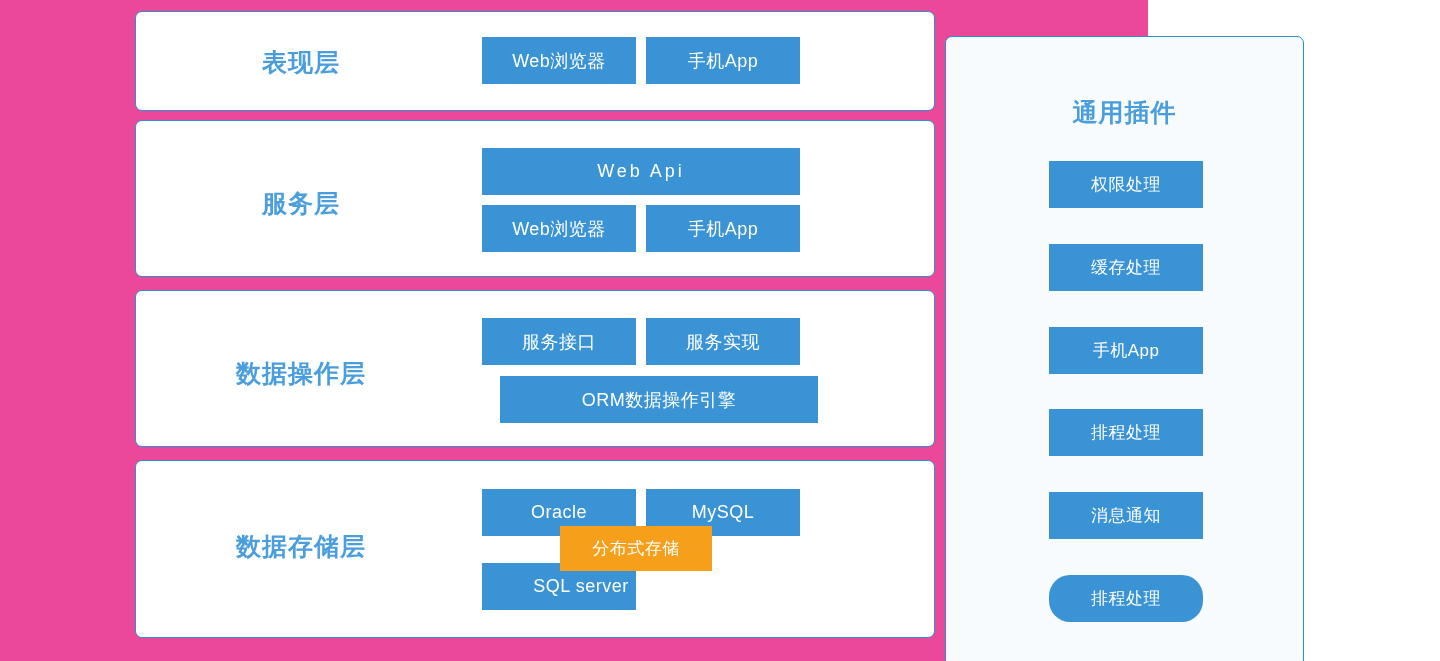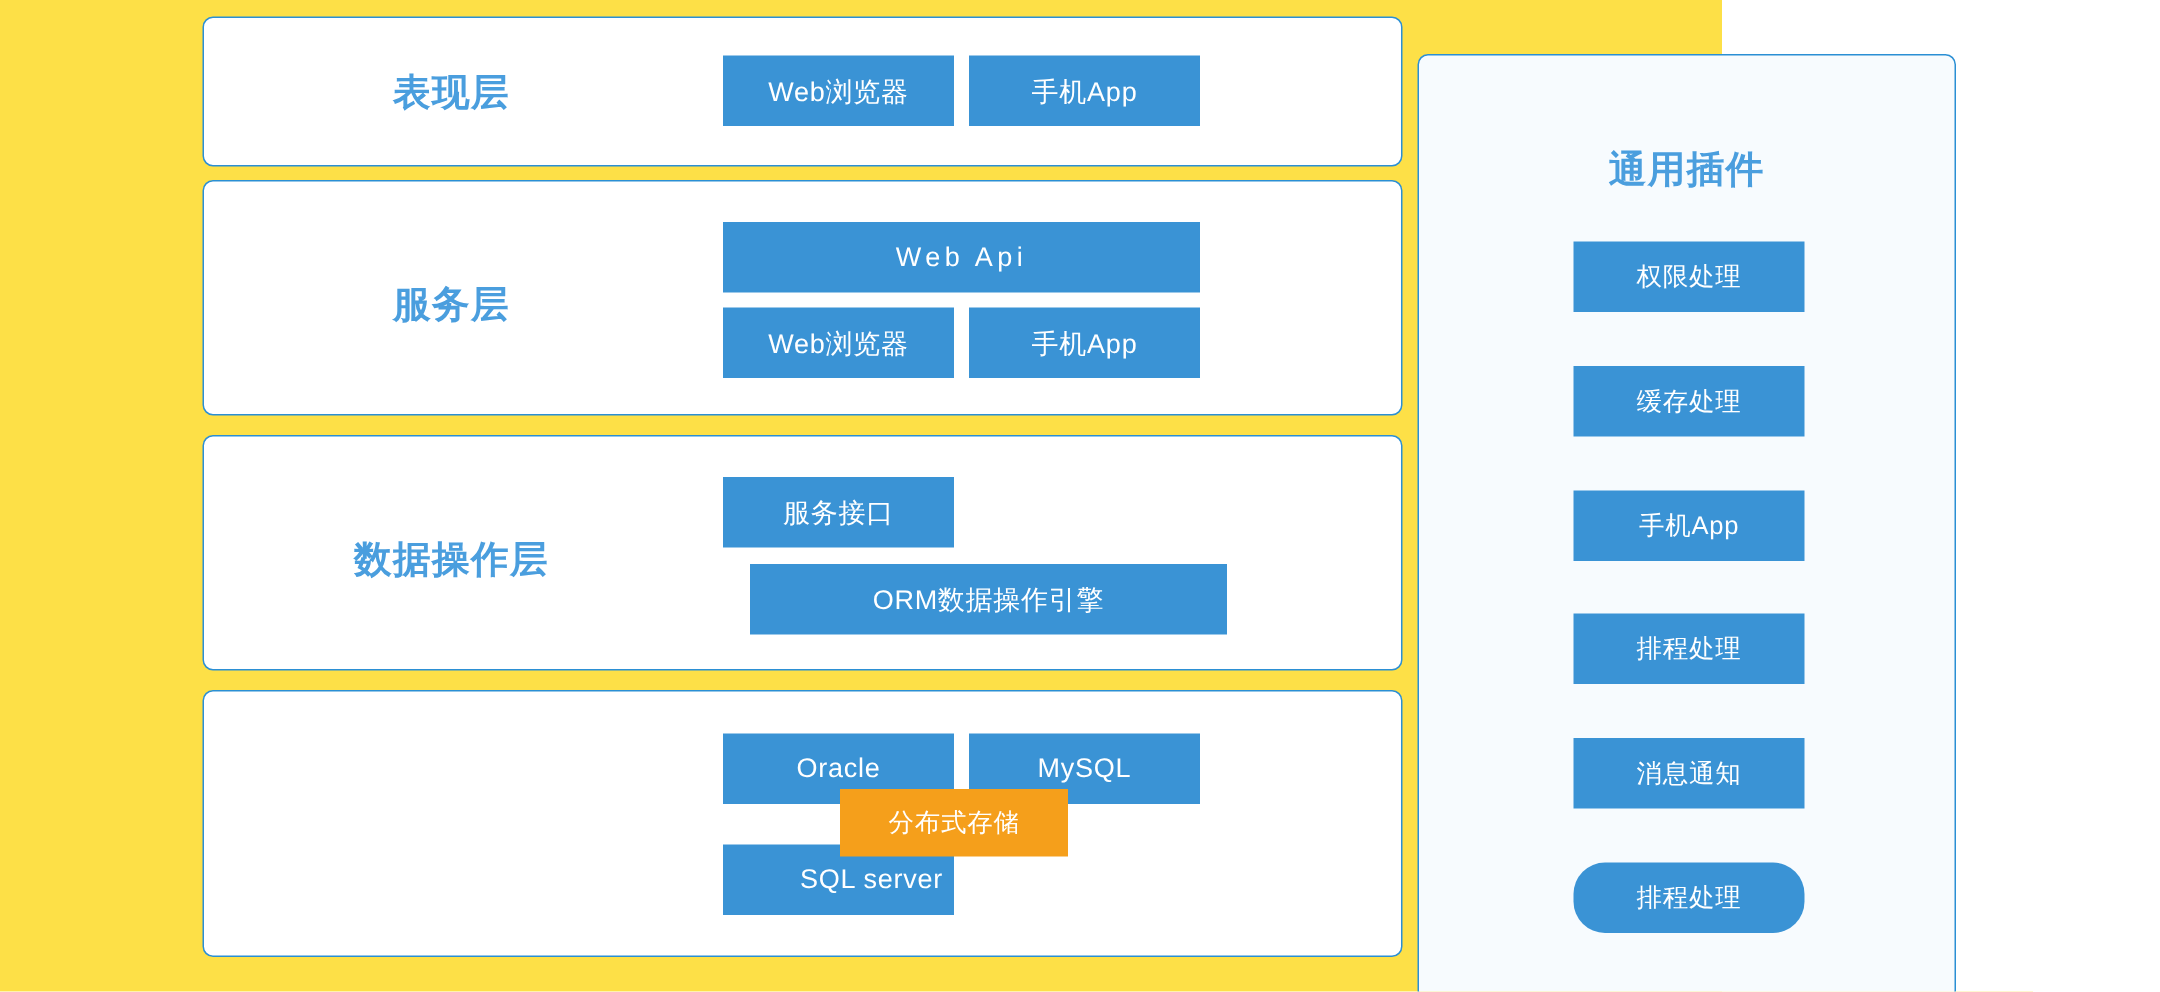--- a/index.html
+++ b/index.html
@@ -9,21 +9,21 @@
     width: 1440px;
     height: 661px;
     overflow: hidden;
     font-family: "Liberation Sans", "DejaVu Sans", sans-serif;
   }
 
   #canvas {
     position: relative;
     width: 1148px;
     height: 661px;
-    background: #fde047;
+    background: #ec4899;
   }
 
   
   .layer-panel {
     position: absolute;
     box-sizing: border-box;
     background: #ffffff;
     border: 1.5px solid #2b8fd4;
     border-radius: 7px;
   }
@@ -123,25 +123,27 @@
     <div class="node" style="left:346px; top:84px; width:154px; height:47px;">Web浏览器</div>
 
     <div class="node" style="left:510px; top:84px; width:154px; height:47px;">手机App</div>
   </div>
 
   <div class="layer-panel" style="left:135px; top:290px; width:800px; height:157px;">
     <div class="layer-title" style="top:82px;">数据操作层</div>
 
     <div class="node" style="left:346px; top:27px; width:154px; height:47px;">服务接口</div>
 
+    <div class="node" style="left:510px; top:27px; width:154px; height:47px;">服务实现</div>
 
     <div class="node" style="left:364px; top:85px; width:318px; height:47px;">ORM数据操作引擎</div>
   </div>
 
   <div class="layer-panel" style="left:135px; top:460px; width:800px; height:178px;">
+    <div class="layer-title" style="top:85px;">数据存储层</div>
 
     <div class="node" style="left:346px; top:28px; width:154px; height:47px;">Oracle</div>
 
     <div class="node" style="left:510px; top:28px; width:154px; height:47px;">MySQL</div>
 
     <div class="node" style="left:346px; top:102px; width:154px; height:47px;padding-left:44px;">SQL server</div>
 
 
     <div class="node accent" style="left:424px; top:65px; width:152px; height:45px; font-size:17px;">分布式存储</div>
   </div>

